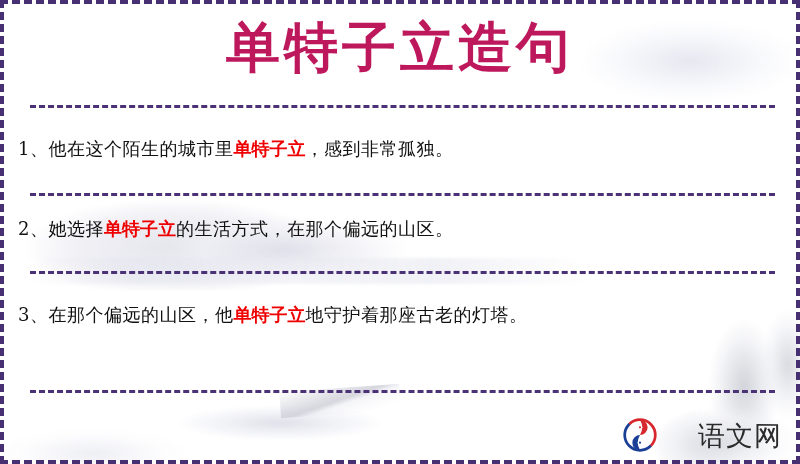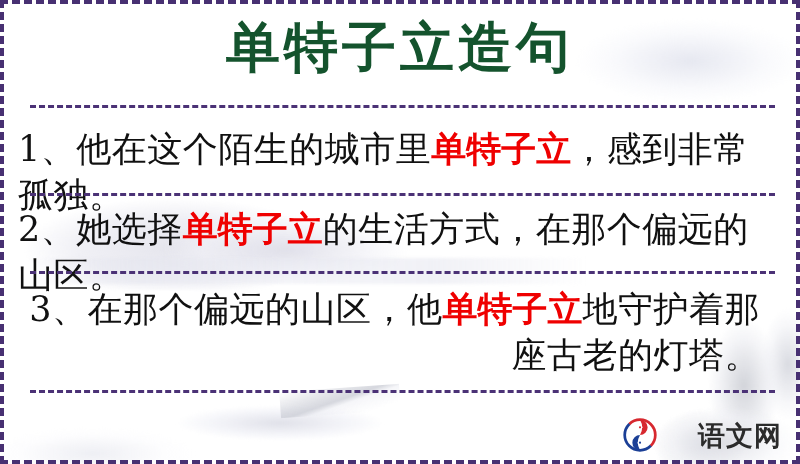--- a/index.html
+++ b/index.html
@@ -148,21 +148,21 @@
 
   .page-title {
     position: absolute;
     top: 14px;
     left: 0;
     width: 100%;
     text-align: center;
     font-family: "DejaVu Serif", "Liberation Serif", serif;
     font-size: 54px;
     font-weight: bold;
-    color: #14532d;
+    color: #be185d;
     letter-spacing: 4px;
     line-height: 1.25;
     white-space: nowrap;
   }
 
   .divider {
     position: absolute;
     left: 30px;
     right: 25px;
     height: 0;
@@ -171,28 +171,28 @@
   .divider.d1 { top: 105px; }
   .divider.d2 { top: 193px; }
   .divider.d3 { top: 271px; }
   .divider.d4 { top: 390px; }
 
   .sentence {
     position: absolute;
     left: 18px;
     right: 40px;
     font-family: "DejaVu Serif", "Liberation Serif", serif;
-    font-size: 35px;
+    font-size: 18px;
     line-height: 46px;
     color: #111111;
     letter-spacing: 0.5px;
   }
   .sentence.s1 { top: 126px; }
   .sentence.s2 { top: 206px; }
-  .sentence.s3 { top: 286px; text-align: right; }
+  .sentence.s3 { top: 292px; }
 
   .kw {
     color: #ef0000;
     font-weight: bold;
     letter-spacing: 0px;
   }
 
   
   .logo-wm {
     position: absolute;
@@ -205,21 +205,21 @@
   }
   .logo-mark {
     width: 34px;
     height: 34px;
     position: relative;
     flex: 0 0 auto;
   }
   .logo-text {
     font-family: "DejaVu Sans", "Liberation Sans", sans-serif;
     font-size: 27px;
-    font-weight: bold;
+    font-weight: normal;
     color: #2b2b2b;
     letter-spacing: 1px;
     line-height: 1;
     margin-left: 35px;
   }
 </style>
 </head>
 <body>
 
 <div id="page">

